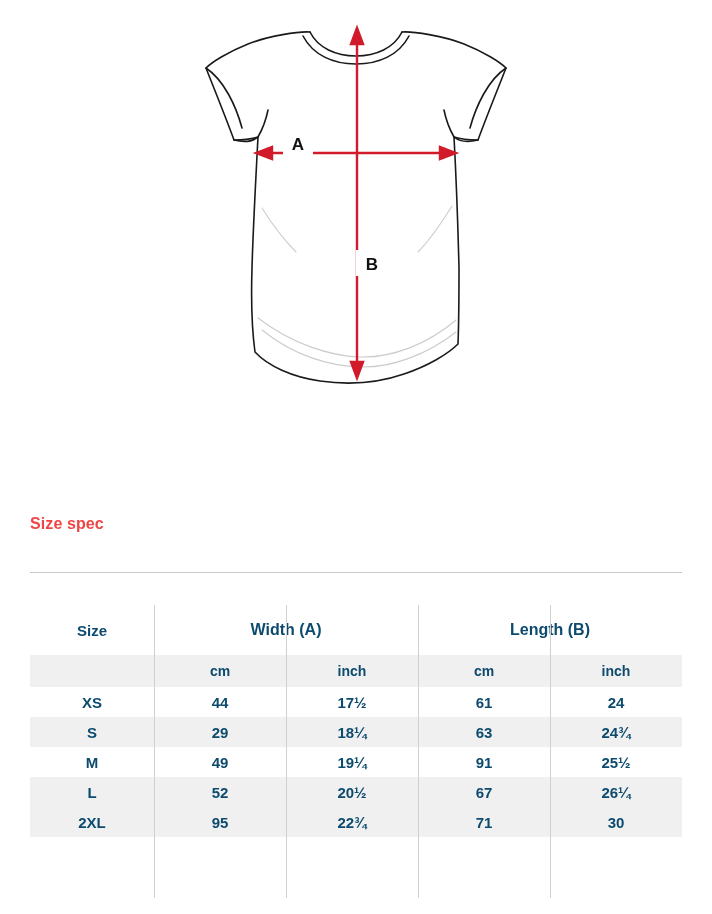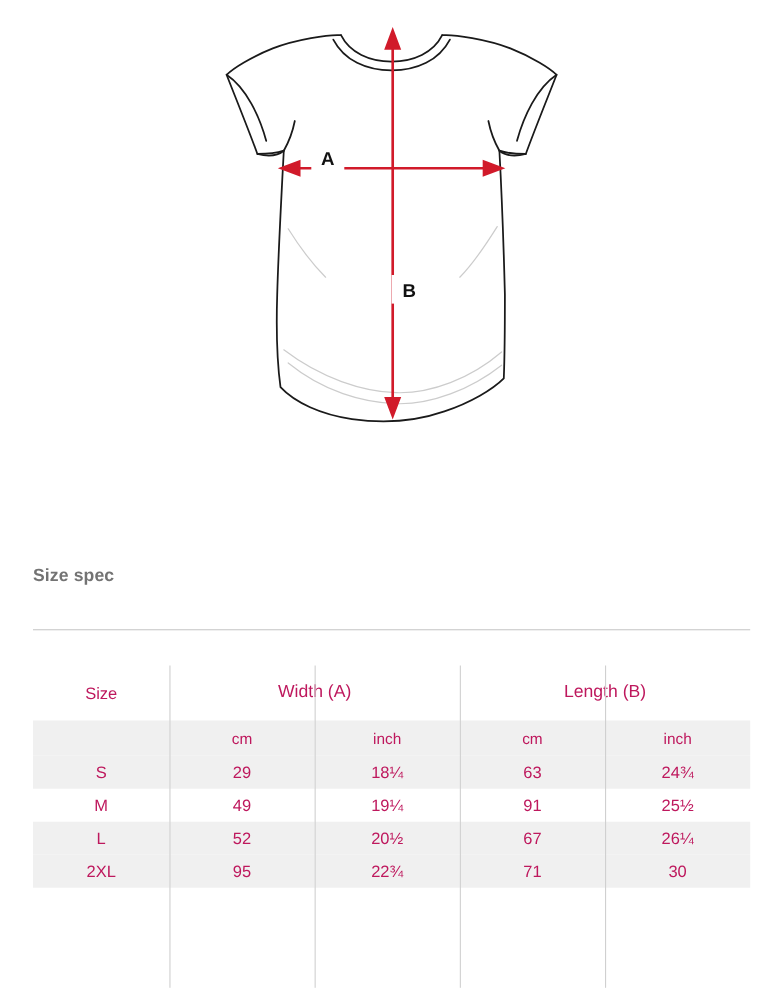--- a/index.html
+++ b/index.html
@@ -34,21 +34,21 @@
   }
 
   
   .section-title {
     position: absolute;
     left: 30px;
     top: 515px;
     font-size: 16px;
     font-weight: bold;
     letter-spacing: 0.1px;
-    color: #737373;
+    color: #ef4444;
   }
 
   .rule {
     position: absolute;
     left: 30px;
     top: 572px;
     width: 652px;
     height: 1px;
     background: #c9c9c9;
   }
@@ -63,22 +63,22 @@
   table.size-table {
     border-collapse: collapse;
     width: 652px;
     table-layout: fixed;
     font-size: 15px;
   }
   table.size-table td, table.size-table th {
     padding: 0;
     margin: 0;
     text-align: center;
-    font-weight: normal;
-    color: #be185d;
+    font-weight: bold;
+    color: #0c4a6e;
   }
 
   .col-size { width: 124px; }
   .col-unit { width: 132px; }
 
   
   tr.group-row td {
     height: 50px;
     vertical-align: middle;
     font-size: 15px;
@@ -199,20 +199,27 @@
           <td class="group" colspan="2">Length (B)</td>
         </tr>
         <tr class="unit-row">
           <td></td>
           <td>cm</td>
           <td>inch</td>
           <td>cm</td>
           <td>inch</td>
         </tr>
 
+        <tr class="data-row">
+          <td>XS</td>
+          <td>44</td>
+          <td>17½</td>
+          <td>61</td>
+          <td>24</td>
+        </tr>
         <tr class="data-row alt">
           <td>S</td>
           <td>29</td>
           <td>18¼</td>
           <td>63</td>
           <td>24¾</td>
         </tr>
         <tr class="data-row">
           <td>M</td>
           <td>49</td>

